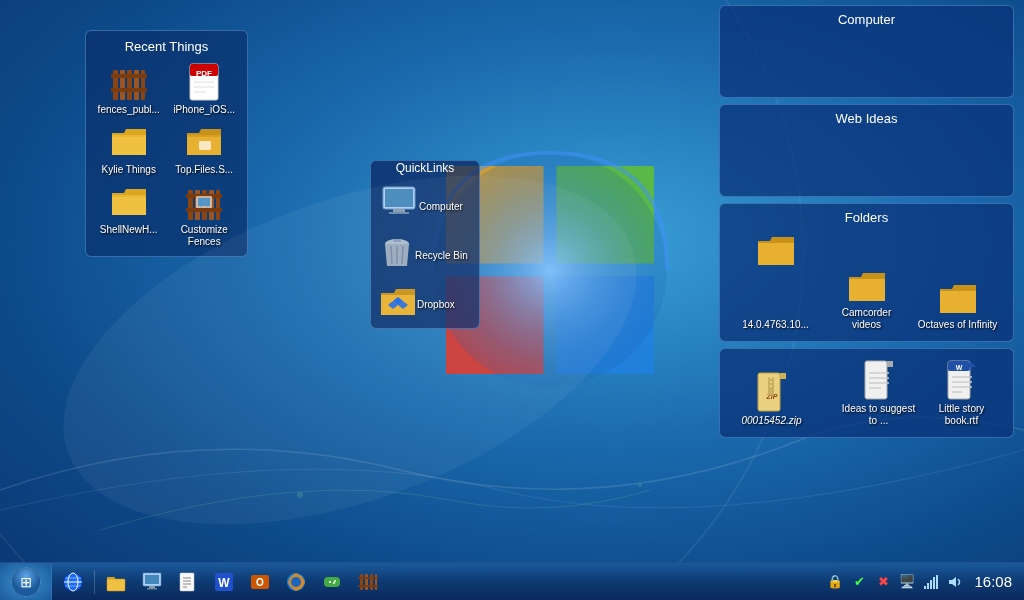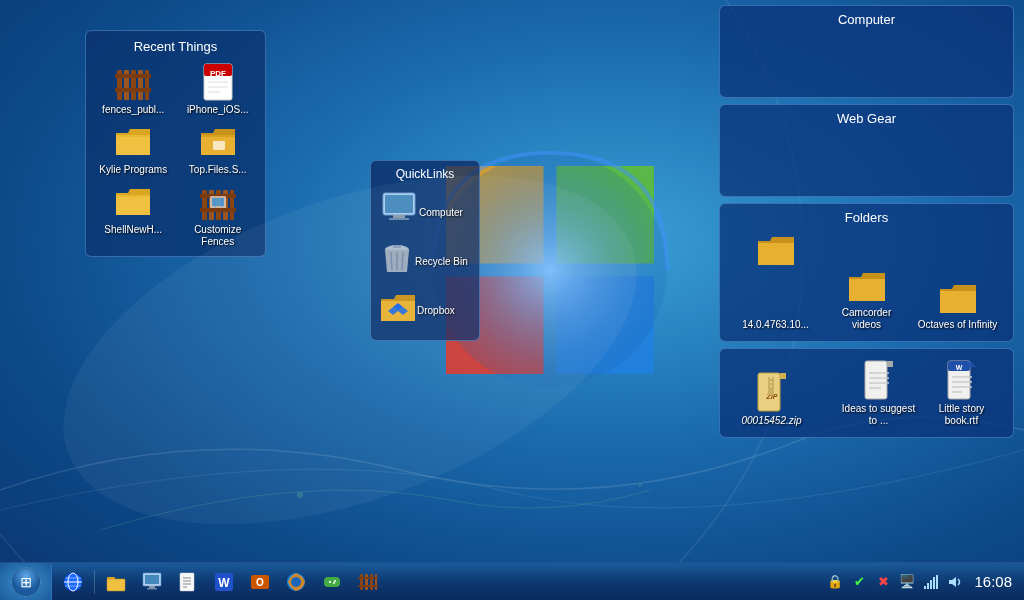--- a/index.html
+++ b/index.html
@@ -52,21 +52,21 @@
     .win-logo svg {
       width: 100%;
       height: 100%;
     }
 
     
     .recent-things {
       position: absolute;
       top: 30px;
       left: 85px;
-      width: 181px;
+      width: 163px;
       background: rgba(10, 50, 110, 0.75);
       border: 1px solid rgba(100,160,220,0.5);
       border-radius: 6px;
       padding: 8px;
     }
     .panel-title {
       color: #fff;
       text-align: center;
       font-size: 13px;
       font-weight: 400;
@@ -102,21 +102,21 @@
 
     
     .quicklinks {
       position: absolute;
       top: 160px;
       left: 370px;
       width: 110px;
       background: rgba(10, 40, 100, 0.75);
       border: 1px solid rgba(100,160,220,0.5);
       border-radius: 6px;
-      padding: 6px 8px;
+      padding: 0 8px;
     }
     .quicklinks-title {
       color: #fff;
       text-align: center;
       font-size: 12px;
       margin-bottom: 6px;
     }
     .ql-item {
       display: flex;
       flex-direction: row;
@@ -321,21 +321,21 @@
       </div>
 
       <div class="icon-item">
         <div class="icon-img">
           <svg width="38" height="34" viewBox="0 0 38 34">
             <path d="M2,8 L14,8 L16,4 L36,4 L36,30 L2,30 Z" fill="#daa520"></path>
             <path d="M2,10 L36,10 L36,30 L2,30 Z" fill="#f0c040"></path>
             <rect x="2" y="10" width="34" height="2" fill="#e8b830"></rect>
           </svg>
         </div>
-        <span class="icon-label">Kylie Programs</span>
+        <span class="icon-label">Kylie Things</span>
       </div>
 
       <div class="icon-item">
         <div class="icon-img">
           <svg width="38" height="34" viewBox="0 0 38 34">
             <path d="M2,8 L14,8 L16,4 L36,4 L36,30 L2,30 Z" fill="#c8921a"></path>
             <path d="M2,10 L36,10 L36,30 L2,30 Z" fill="#e8b030"></path>
             <rect x="2" y="10" width="34" height="2" fill="#d8a020"></rect>
 
             <rect x="14" y="16" width="12" height="9" fill="white" opacity="0.7" rx="1"></rect>
@@ -422,21 +422,21 @@
   </div>
 
   <div class="right-panels">
 
     <div class="right-panel">
       <div class="right-panel-title">Computer</div>
       <div class="right-panel-content" style="min-height:60px;"></div>
     </div>
 
     <div class="right-panel">
-      <div class="right-panel-title">Web Gear</div>
+      <div class="right-panel-title">Web Ideas</div>
       <div class="right-panel-content" style="min-height:60px;"></div>
     </div>
 
     <div class="right-panel folders-panel">
       <div class="right-panel-title">Folders</div>
       <div class="right-panel-content">
         <div class="icon-item" style="width:80px;gap:48px;">
           <svg width="40" height="36" viewBox="0 0 40 36">
             <path d="M2,8 L14,8 L16,4 L38,4 L38,32 L2,32 Z" fill="#c8921a"></path>
             <path d="M2,10 L38,10 L38,32 L2,32 Z" fill="#e8b030"></path>

